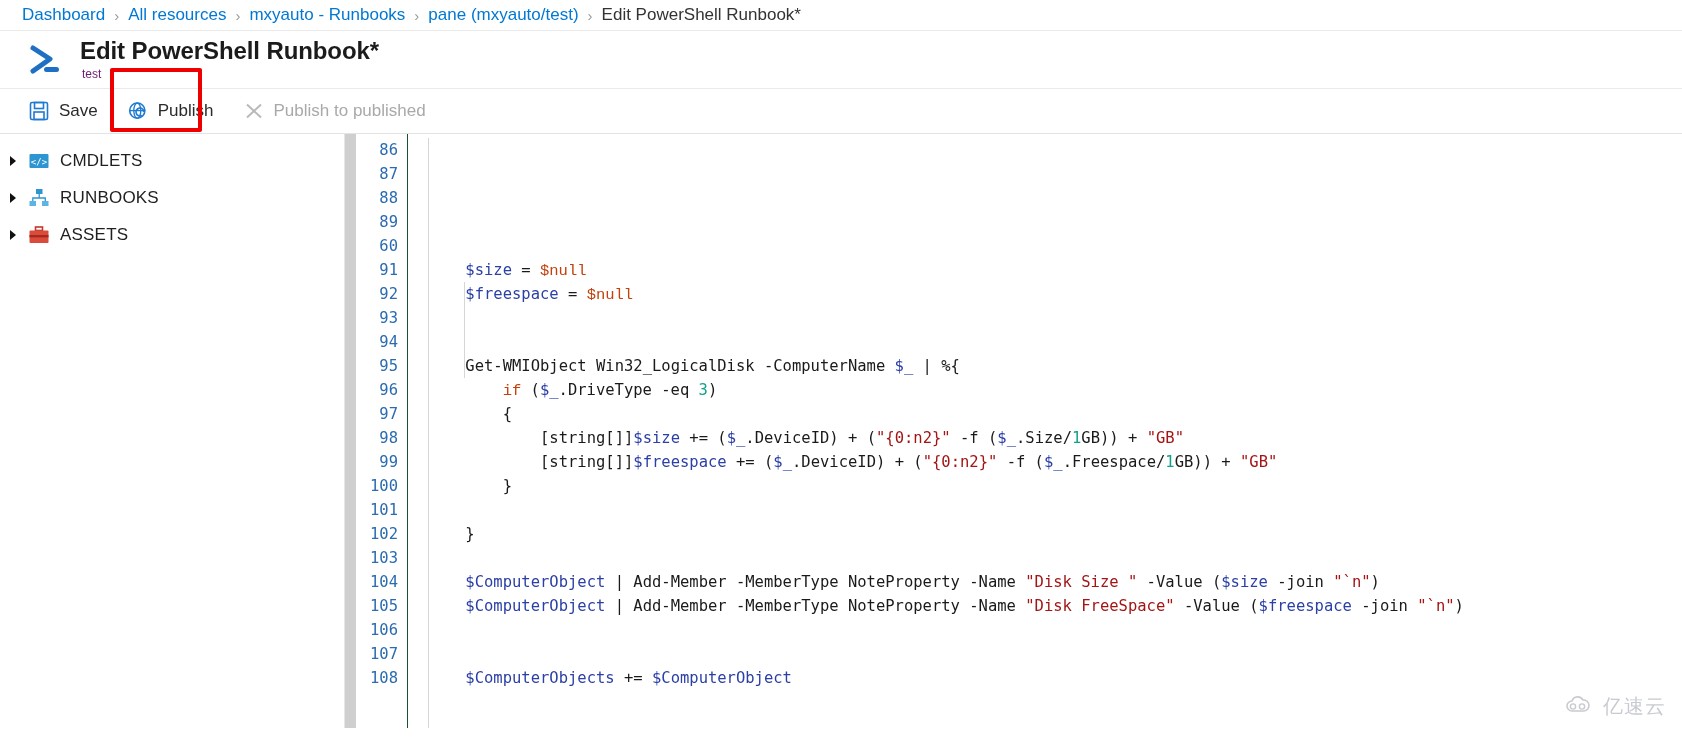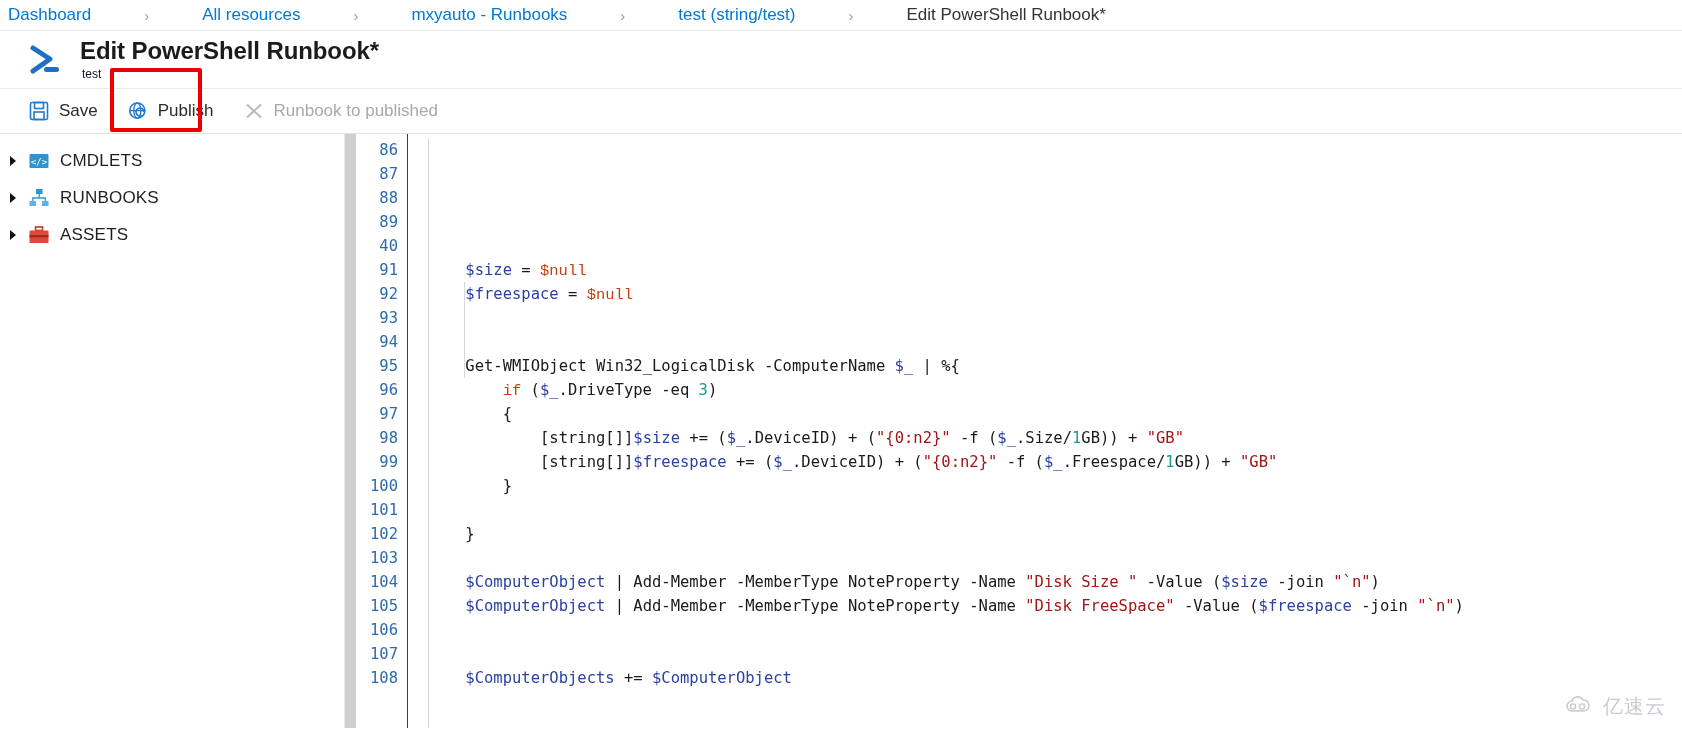--- a/index.html
+++ b/index.html
@@ -9,26 +9,25 @@
     background: #ffffff;
     font-family: "Liberation Sans", sans-serif;
     overflow: hidden;
   }
   #app { position: relative; width: 1682px; height: 738px; background: #fff; }
 
   
   .breadcrumb {
     height: 31px;
     display: flex; align-items: center;
-    padding-left: 8px;
+    padding-left: 22px;
     font-size: 17px;
     border-bottom: 1px solid #eaeaea;
     background: #fff;
     white-space: nowrap;
-    gap: 44px;
   }
   .bc-link { color: #0078d4; cursor: pointer; }
   .bc-current { color: #333333; }
   .bc-sep {
     color: #9a9a9a; margin: 0 9px; font-size: 15px;
   }
 
   
   .titlebar {
     height: 58px;
@@ -36,21 +35,21 @@
     padding-left: 26px;
     border-bottom: 1px solid #eaeaea;
     background: #fff;
   }
   .ps-logo { width: 42px; height: 40px; flex: 0 0 42px; margin-right: 12px; }
   .title-texts { display: flex; flex-direction: column; justify-content: center; }
   .title-main {
     font-size: 24px; color: #1b1b1b; font-weight: 600;
     line-height: 1.06; letter-spacing: -0.1px;
   }
-  .title-sub { font-size: 12px; color: #0f172a; margin-top: 3px; margin-left: 2px; }
+  .title-sub { font-size: 12px; color: #701a75; margin-top: 3px; margin-left: 2px; }
 
   
   .toolbar {
     height: 45px;
     display: flex; align-items: center;
     padding-left: 28px;
     border-bottom: 1px solid #e3e3e3;
     background: #fff;
     position: relative;
   }
@@ -179,21 +178,21 @@
 
 <div id="app">
 
   <div class="breadcrumb" id="breadcrumb">
       <span class="bc-link">Dashboard</span>
       <span class="bc-sep">›</span>
       <span class="bc-link">All resources</span>
       <span class="bc-sep">›</span>
       <span class="bc-link">mxyauto - Runbooks</span>
       <span class="bc-sep">›</span>
-      <span class="bc-link">test (string/test)</span>
+      <span class="bc-link">pane (mxyauto/test)</span>
       <span class="bc-sep">›</span>
       <span class="bc-current">Edit PowerShell Runbook*</span>
     </div>
 
   <div class="titlebar">
     <span class="ps-logo">
       <svg viewBox="0 0 42 40" width="42" height="40">
         <path d="M7 8 L24 19 L7 31" fill="none" stroke="#1f6fc4" stroke-width="5" stroke-linecap="round" stroke-linejoin="round"></path>
         <rect x="18" y="27" width="15" height="5" rx="2.5" fill="#1f6fc4"></rect>
       </svg>
@@ -230,21 +229,21 @@
       <span>Publish</span>
     </div>
 
     <div class="tb-item disabled">
       <span class="tb-ico">
         <svg viewBox="0 0 22 22" width="22" height="22">
           <line x1="4" y1="4.5" x2="18" y2="17.5" stroke="#b9b9b9" stroke-width="2"></line>
           <line x1="18" y1="4.5" x2="4" y2="17.5" stroke="#b9b9b9" stroke-width="2"></line>
         </svg>
       </span>
-      <span>Runbook to published</span>
+      <span>Publish to published</span>
     </div>
 
 
 
     <div class="hl-box"></div>
   </div>
 
   <div class="body-split">
 
     <div class="sidebar" id="sidebar">
@@ -292,21 +291,21 @@
     <div class="vstrip">
       <div class="thumb"></div>
     </div>
 
     <div class="editor">
       <div class="gutter" id="gutter">
           <div>86</div>
           <div>87</div>
           <div>88</div>
           <div>89</div>
-          <div>40</div>
+          <div>60</div>
           <div>91</div>
           <div>92</div>
           <div>93</div>
           <div>94</div>
           <div>95</div>
           <div>96</div>
           <div>97</div>
           <div>98</div>
           <div>99</div>
           <div>100</div>

